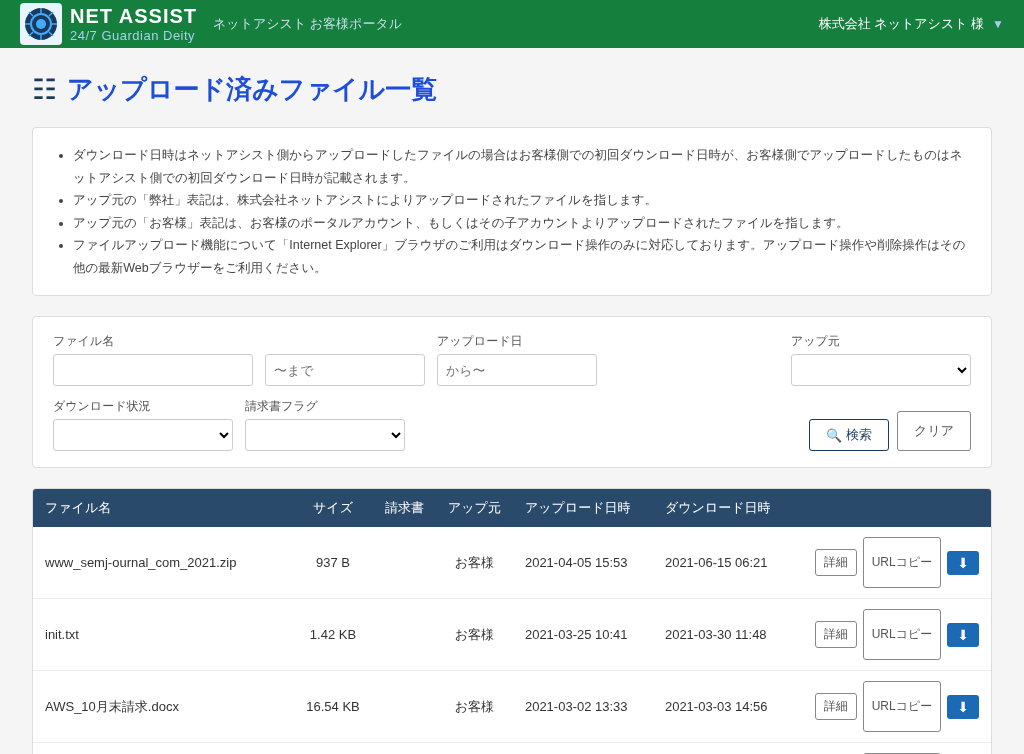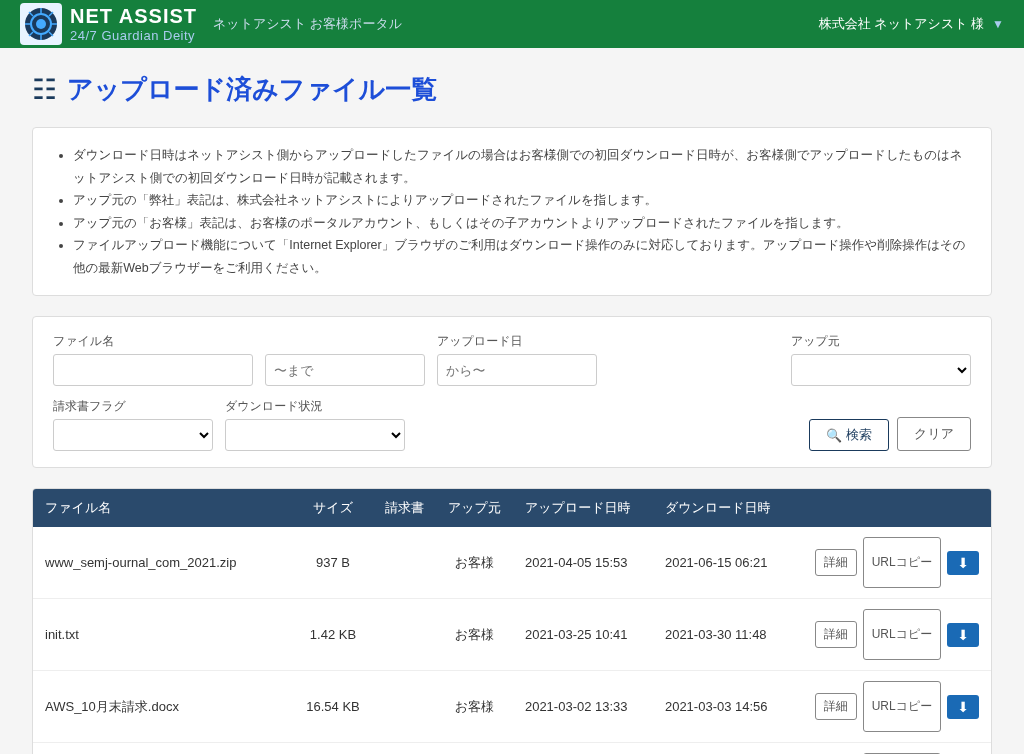--- a/index.html
+++ b/index.html
@@ -181,21 +181,21 @@
       font-family: inherit;
       display: flex;
       align-items: center;
       gap: 4px;
     }
     .btn-clear {
       background: white;
       border: 1px solid #888;
       color: #555;
       padding: 6px 16px;
-      height: 34px;
+      height: 40px;
       border-radius: 3px;
       cursor: pointer;
       font-size: 13px;
       font-family: inherit;
     }
 
     
     .table-container {
       background: white;
       border: 1px solid #ddd;
@@ -344,33 +344,33 @@
         <select class="form-select input-source">
           <option value=""></option>
           <option value="弊社">弊社</option>
           <option value="お客様">お客様</option>
         </select>
       </div>
     </div>
 
     <div class="search-row">
       <div class="form-group">
+        <label class="form-label">ダウンロード状況</label>
+        <select class="form-select input-download-status">
+          <option value=""></option>
+          <option value="済み">済み</option>
+          <option value="未">未</option>
+        </select>
+      </div>
+      <div class="form-group">
         <label class="form-label">請求書フラグ</label>
         <select class="form-select input-invoice-flag">
           <option value=""></option>
           <option value="あり">あり</option>
           <option value="なし">なし</option>
-        </select>
-      </div>
-      <div class="form-group">
-        <label class="form-label">ダウンロード状況</label>
-        <select class="form-select input-download-status">
-          <option value=""></option>
-          <option value="済み">済み</option>
-          <option value="未">未</option>
         </select>
       </div>
       <div class="spacer"></div>
       <div class="search-buttons">
         <button class="btn-search">
           <span>🔍</span>
           <span>検索</span>
         </button>
         <button class="btn-clear">クリア</button>
       </div>

